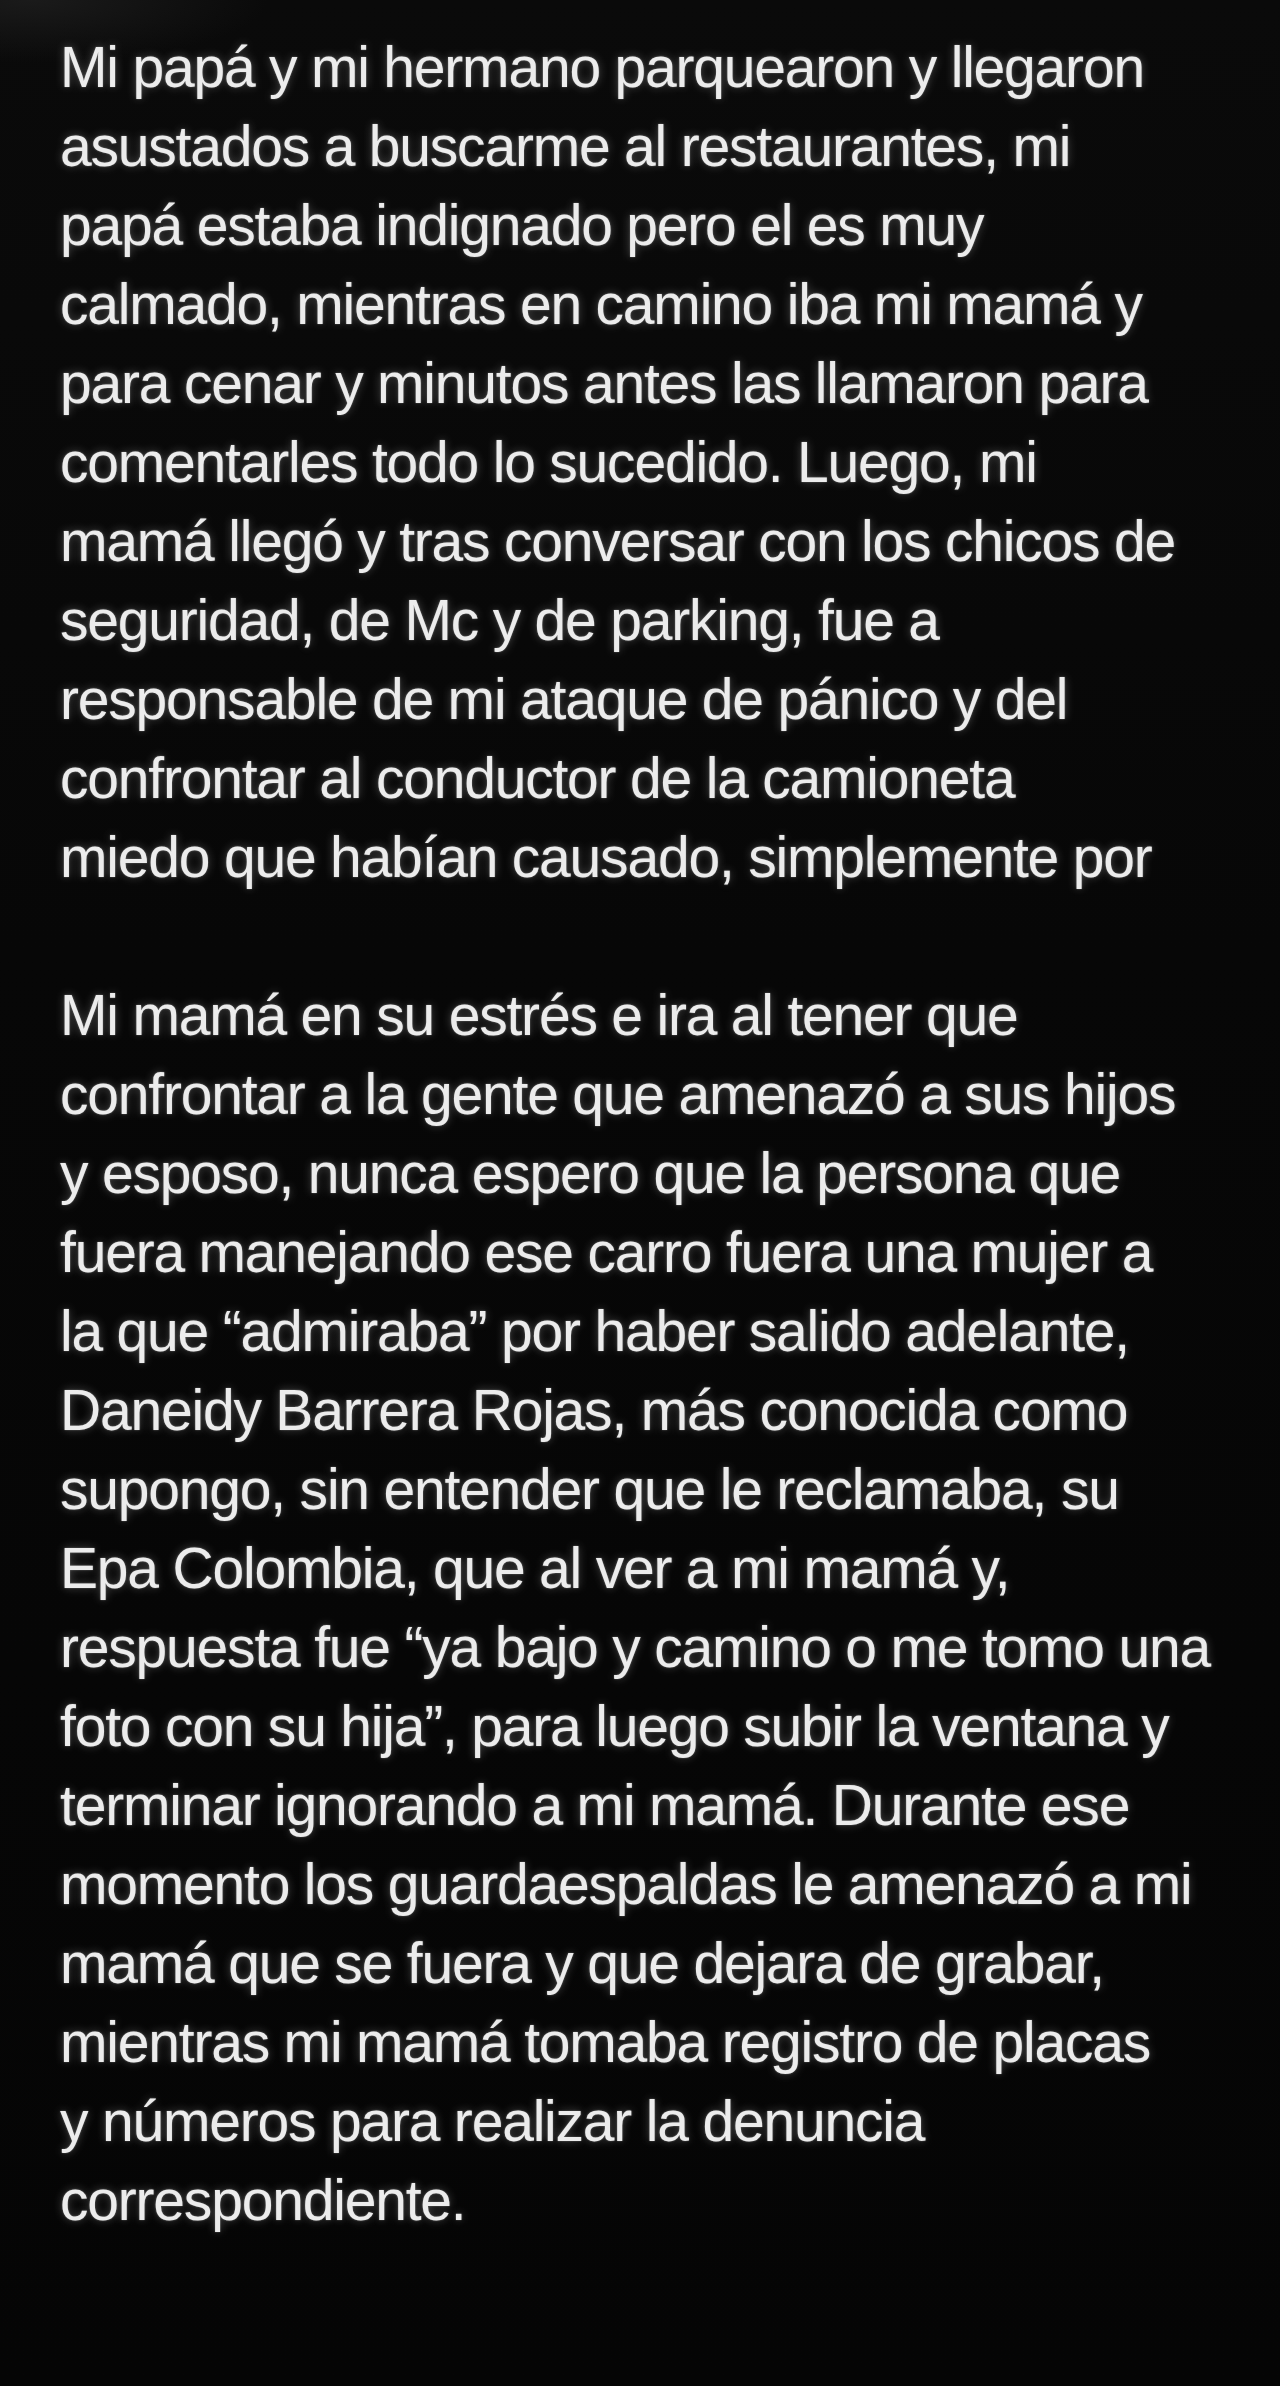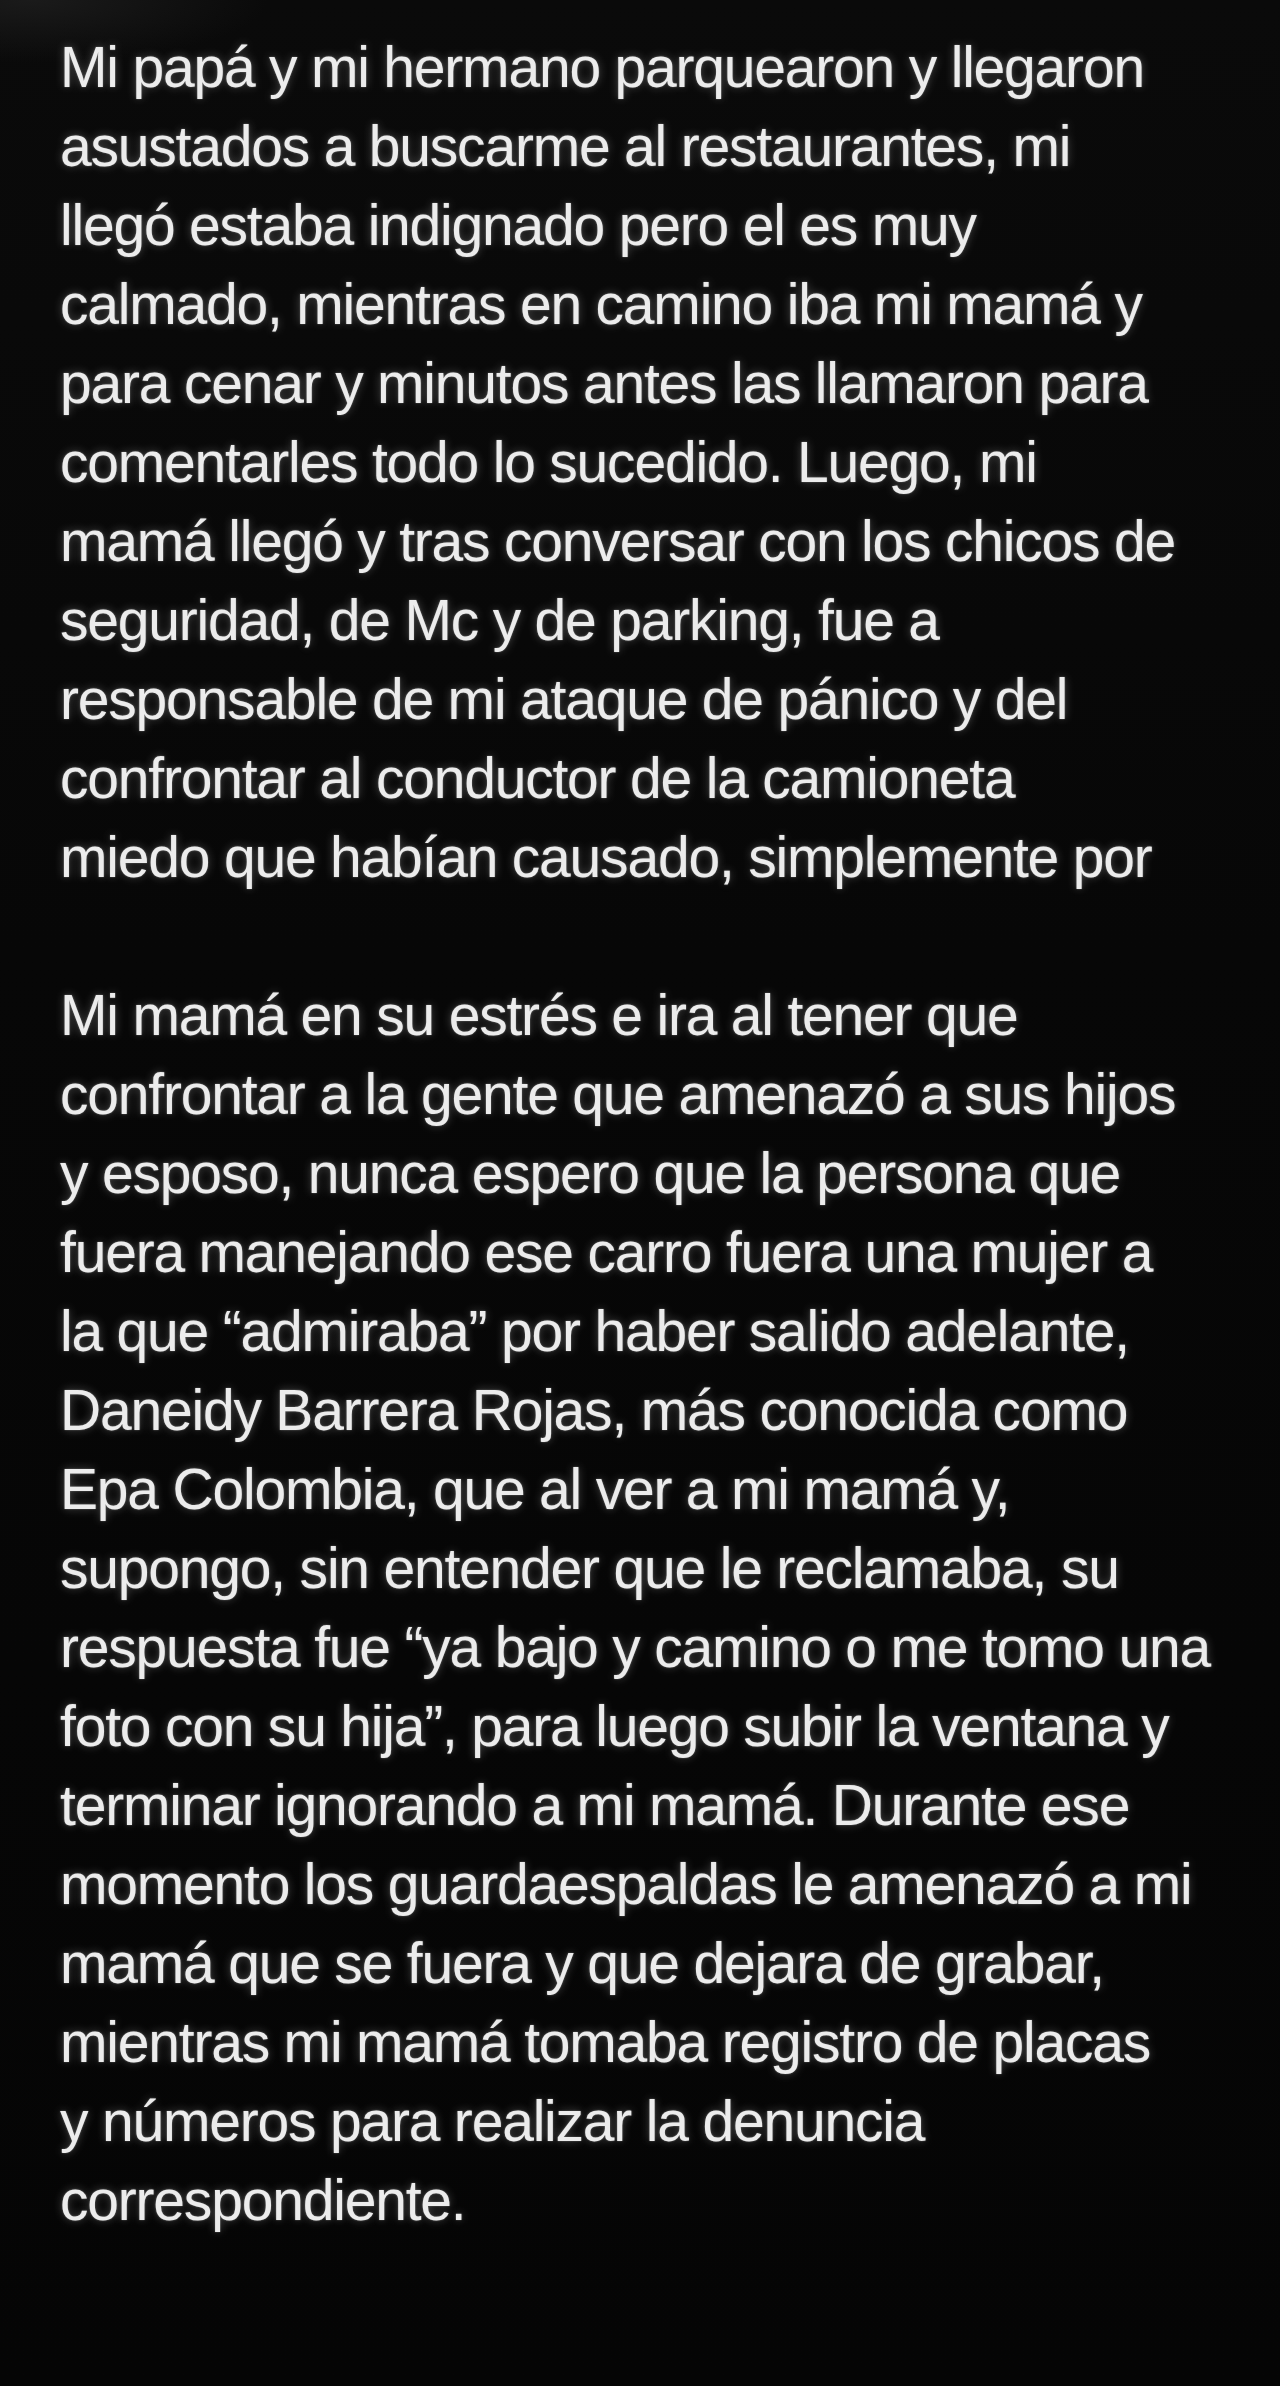--- a/index.html
+++ b/index.html
@@ -37,39 +37,39 @@
     white-space: nowrap;
   }
 </style>
 </head>
 <body>
 
 <div class="story" style="color: rgb(236, 236, 236);">
   <div class="paragraph">
       <div class="line">Mi papá y mi hermano parquearon y llegaron</div>
       <div class="line">asustados a buscarme al restaurantes, mi</div>
-      <div class="line">llegó estaba indignado pero el es muy</div>
+      <div class="line">papá estaba indignado pero el es muy</div>
       <div class="line">calmado, mientras en camino iba mi mamá y</div>
       <div class="line">para cenar y minutos antes las llamaron para</div>
       <div class="line">comentarles todo lo sucedido. Luego, mi</div>
       <div class="line">mamá llegó y tras conversar con los chicos de</div>
       <div class="line">seguridad, de Mc y de parking, fue a</div>
       <div class="line">responsable de mi ataque de pánico y del</div>
       <div class="line">confrontar al conductor de la camioneta</div>
       <div class="line">miedo que habían causado, simplemente por</div>
     </div>
   <div class="paragraph">
       <div class="line">Mi mamá en su estrés e ira al tener que</div>
       <div class="line">confrontar a la gente que amenazó a sus hijos</div>
       <div class="line">y esposo, nunca espero que la persona que</div>
       <div class="line">fuera manejando ese carro fuera una mujer a</div>
       <div class="line">la que “admiraba” por haber salido adelante,</div>
       <div class="line">Daneidy Barrera Rojas, más conocida como</div>
+      <div class="line">supongo, sin entender que le reclamaba, su</div>
       <div class="line">Epa Colombia, que al ver a mi mamá y,</div>
-      <div class="line">supongo, sin entender que le reclamaba, su</div>
       <div class="line">respuesta fue “ya bajo y camino o me tomo una</div>
       <div class="line">foto con su hija”, para luego subir la ventana y</div>
       <div class="line">terminar ignorando a mi mamá. Durante ese</div>
       <div class="line">momento los guardaespaldas le amenazó a mi</div>
       <div class="line">mamá que se fuera y que dejara de grabar,</div>
       <div class="line">mientras mi mamá tomaba registro de placas</div>
       <div class="line">y números para realizar la denuncia</div>
       <div class="line">correspondiente.</div>
     </div>
 </div>

